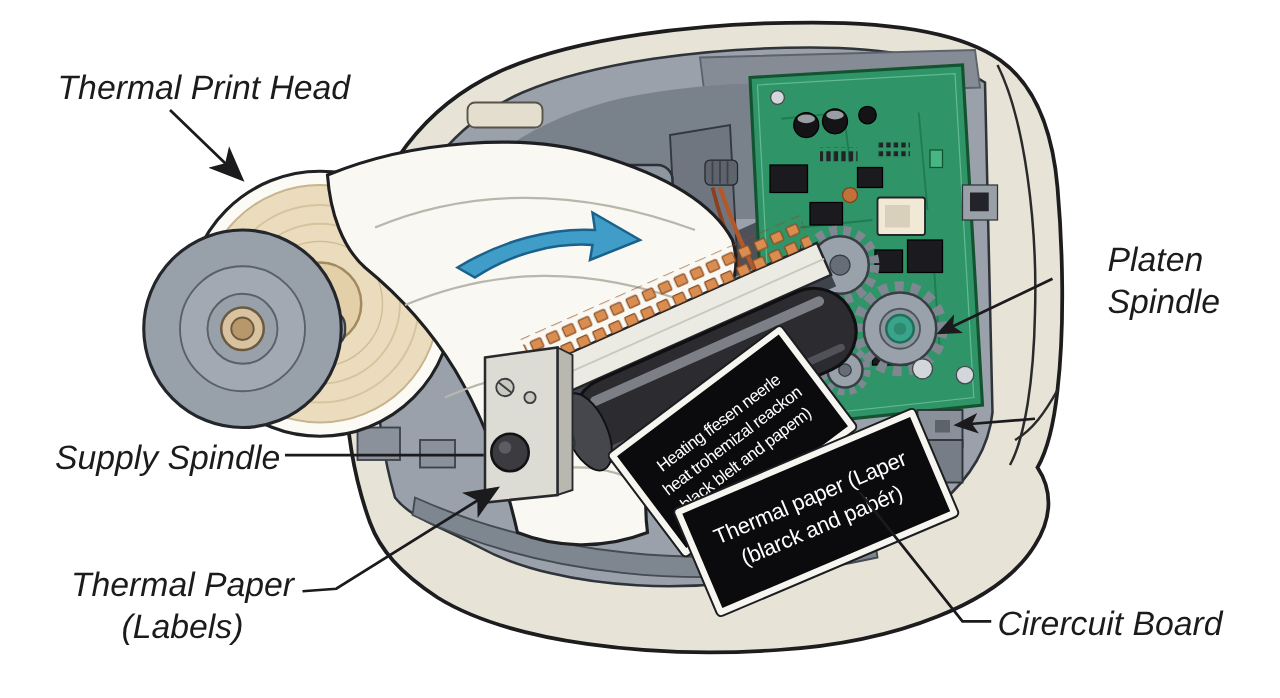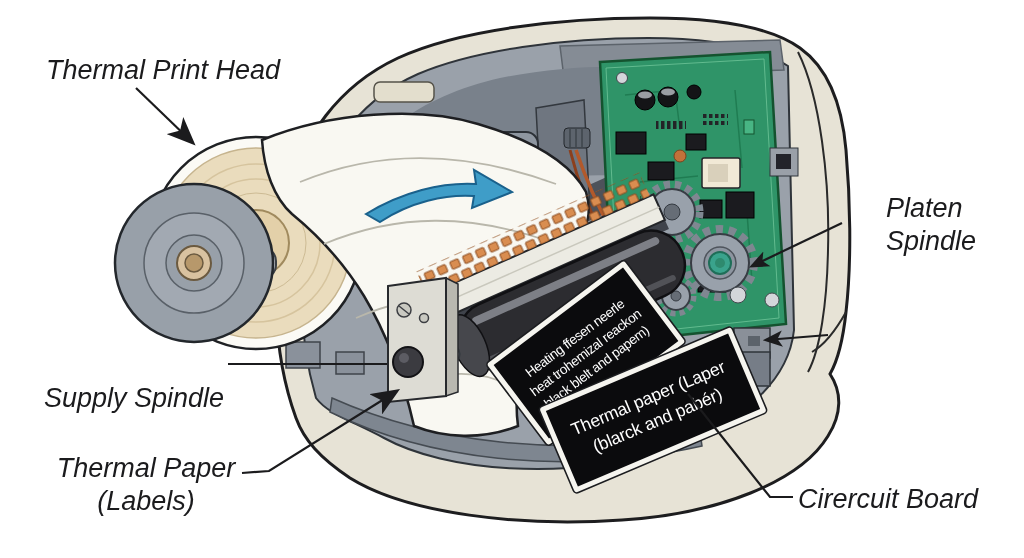--- a/index.html
+++ b/index.html
@@ -15,21 +15,21 @@
           box-shadow:0 0 0 1.6px #1c1d20;color:#ffffff;text-align:center;
           display:flex;flex-direction:column;align-items:center;justify-content:center;}
   .plabel span{display:block;white-space:nowrap;}
   .plabel-a{left:500px;top:302px;width:162px;height:92px;font-size:13.5px;line-height:1.32;
             letter-spacing:-0.4px;transform:rotate(-37deg);}
   .plabel-b{left:549px;top:364px;width:198px;height:82px;font-size:17.5px;line-height:1.35;
             letter-spacing:-0.2px;transform:rotate(-23deg);}
   .co-tph{left:46px;top:54px;}
   .co-platen{left:870px;top:192px;margin-left:16px;}
   .co-subcut{left:832px;top:320px;}
-  .co-supply{left:44px;top:350px;margin-top:32px;}
+  .co-supply{left:44px;top:350px;}
   .co-thermalpaper{left:46px;top:452px;width:200px;}
   .co-circuit{left:798px;top:483px;}
 </style>
 </head>
 <body>
 
 <div class="stage">
 
   <svg id="illo" width="1024" height="558" viewBox="0 0 1024 558">
     <defs>

